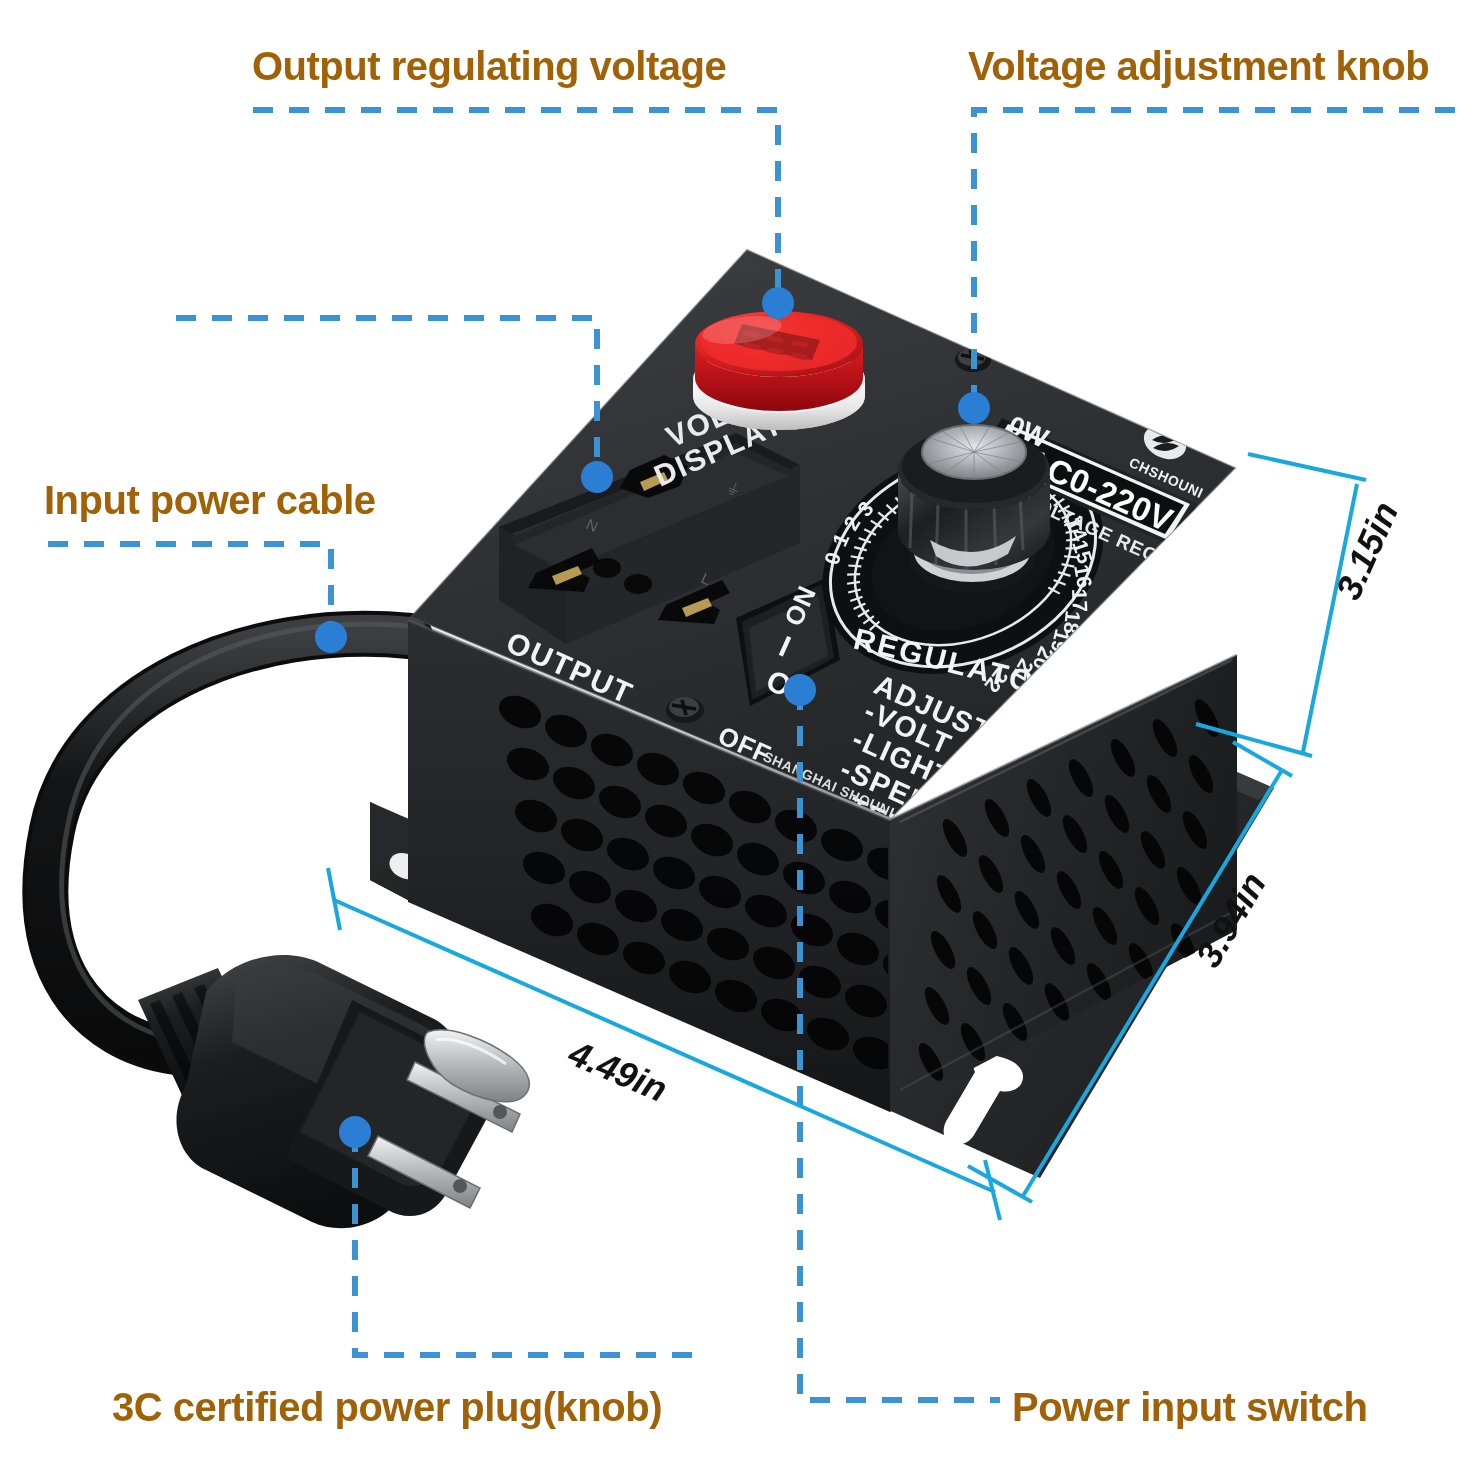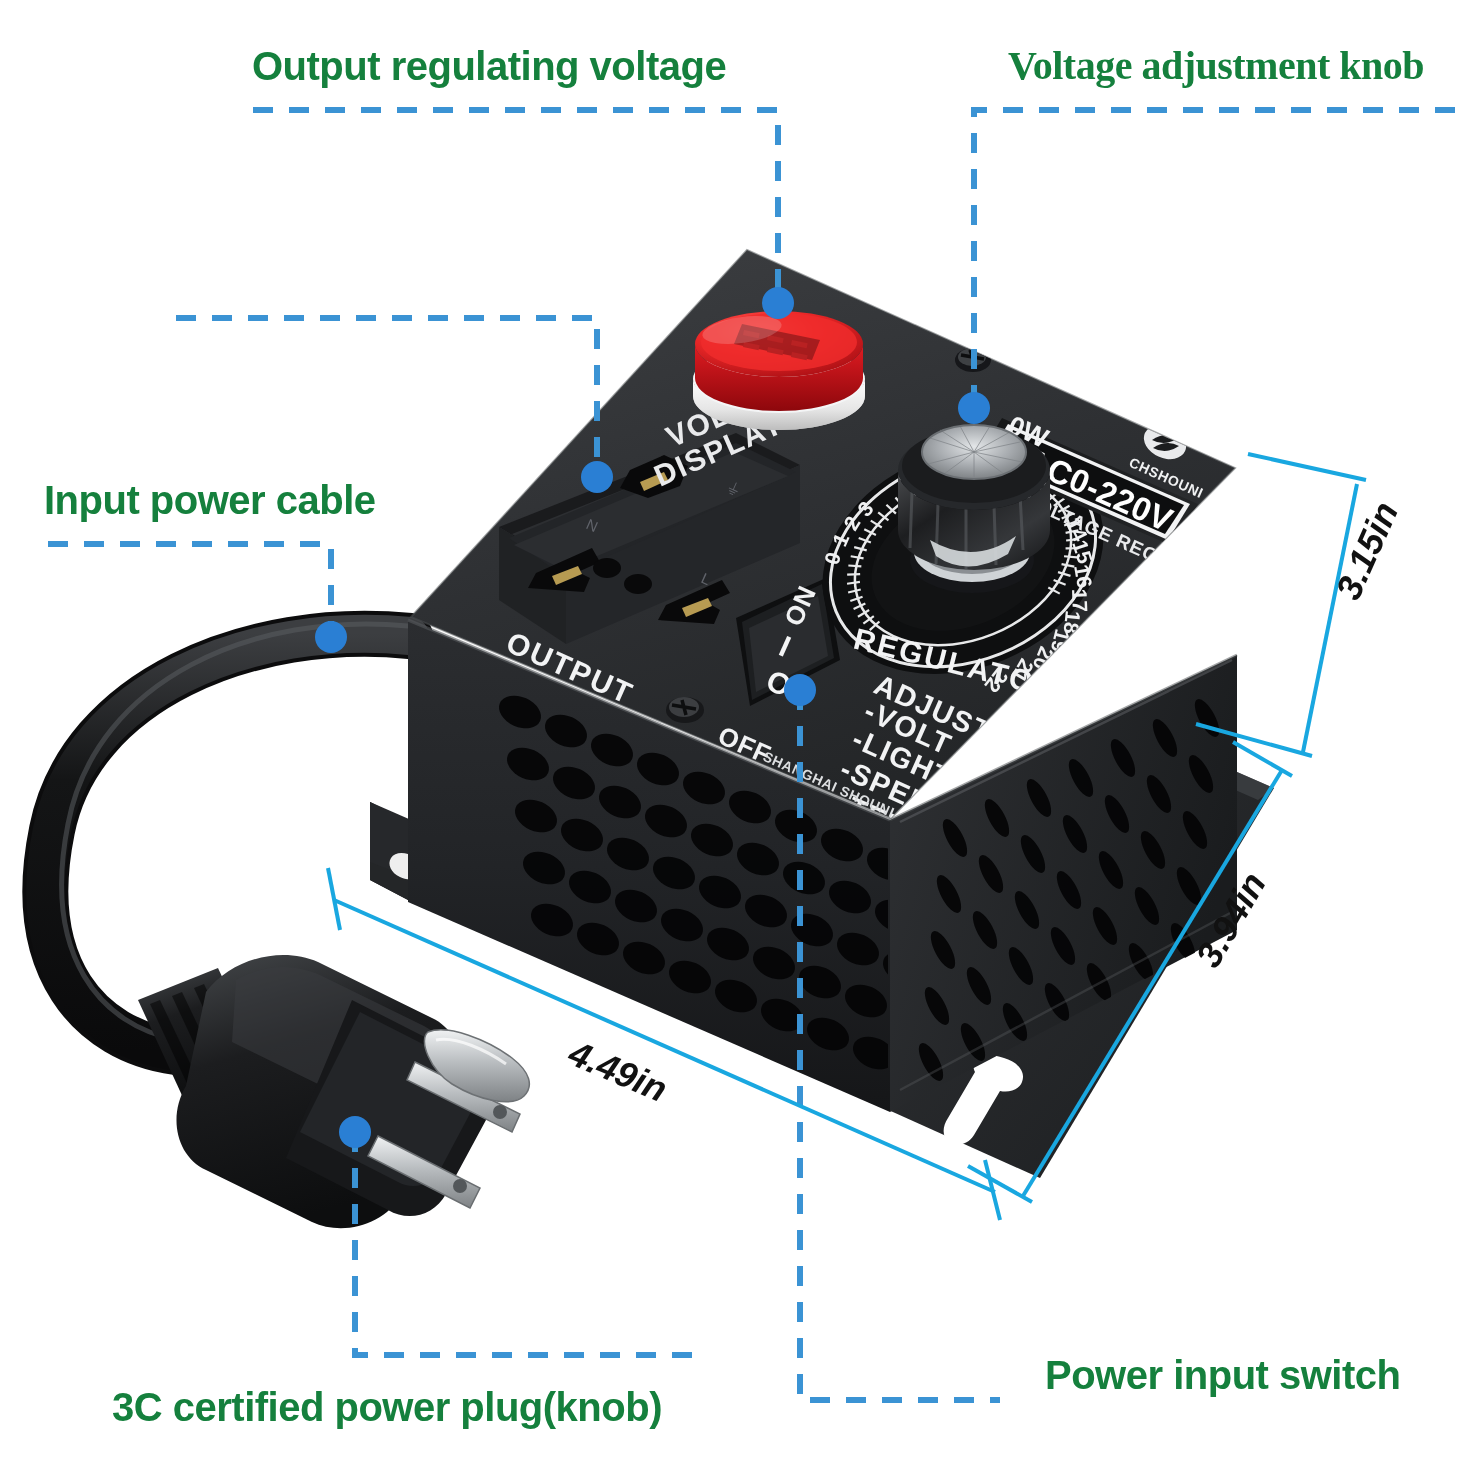--- a/index.html
+++ b/index.html
@@ -3,21 +3,21 @@
 <meta charset="utf-8">
 <style>
   html,body{margin:0;padding:0;background:#ffffff;}
   body{width:1459px;height:1459px;overflow:hidden;font-family:"Liberation Sans",sans-serif;}
   #stage{position:relative;width:1459px;height:1459px;background:#fff;}
   svg.layer{position:absolute;left:0;top:0;width:1459px;height:1459px;}
   .calloutText{
     position:absolute;
     font-family:"Liberation Sans",sans-serif;
     font-weight:700;
-    color:#15803d;
+    color:#a16207;
     font-size:40px;
     letter-spacing:-0.5px;
     white-space:nowrap;
     line-height:1;
   }
   .dimText{
     position:absolute;
     font-family:"Liberation Sans",sans-serif;
     font-weight:700;
     font-style:italic;
@@ -521,28 +521,28 @@
       <path d="M968 1166 L1032 1202"></path>
 
       <path d="M334 900 L995 1192"></path>
       <path d="M328 868 L340 930"></path>
       <path d="M985 1160 L1000 1220"></path>
     </g>
   </svg>
 
   <div class="calloutText" style="left:252px;top:46px;">Output regulating voltage</div>
 
-  <div class="calloutText" style="left:1008px;top:46px;font-family:Liberation Serif, serif;">Voltage adjustment knob</div>
+  <div class="calloutText" style="left:968px;top:46px;">Voltage adjustment knob</div>
 
 
   <div class="calloutText" style="left:44px;top:480px;">Input power cable</div>
 
   <div class="calloutText" style="left:112px;top:1387px;">3C certified power plug(knob)</div>
 
-  <div class="calloutText" style="left:1012px;top:1355px;margin-left:33px;">Power input switch</div>
+  <div class="calloutText" style="left:1012px;top:1387px;">Power input switch</div>
 
   <div class="dimText" style="left:1330px;top:590px;transform:rotate(-66deg);transform-origin:left top;">3.15in</div>
 
   <div class="dimText" style="left:1190px;top:955px;transform:rotate(-60deg);transform-origin:left top;">3.94in</div>
 
   <div class="dimText" style="left:578px;top:1035px;transform:rotate(23deg);transform-origin:left top;">4.49in</div>
 
 </div>
 
 </body></html>

